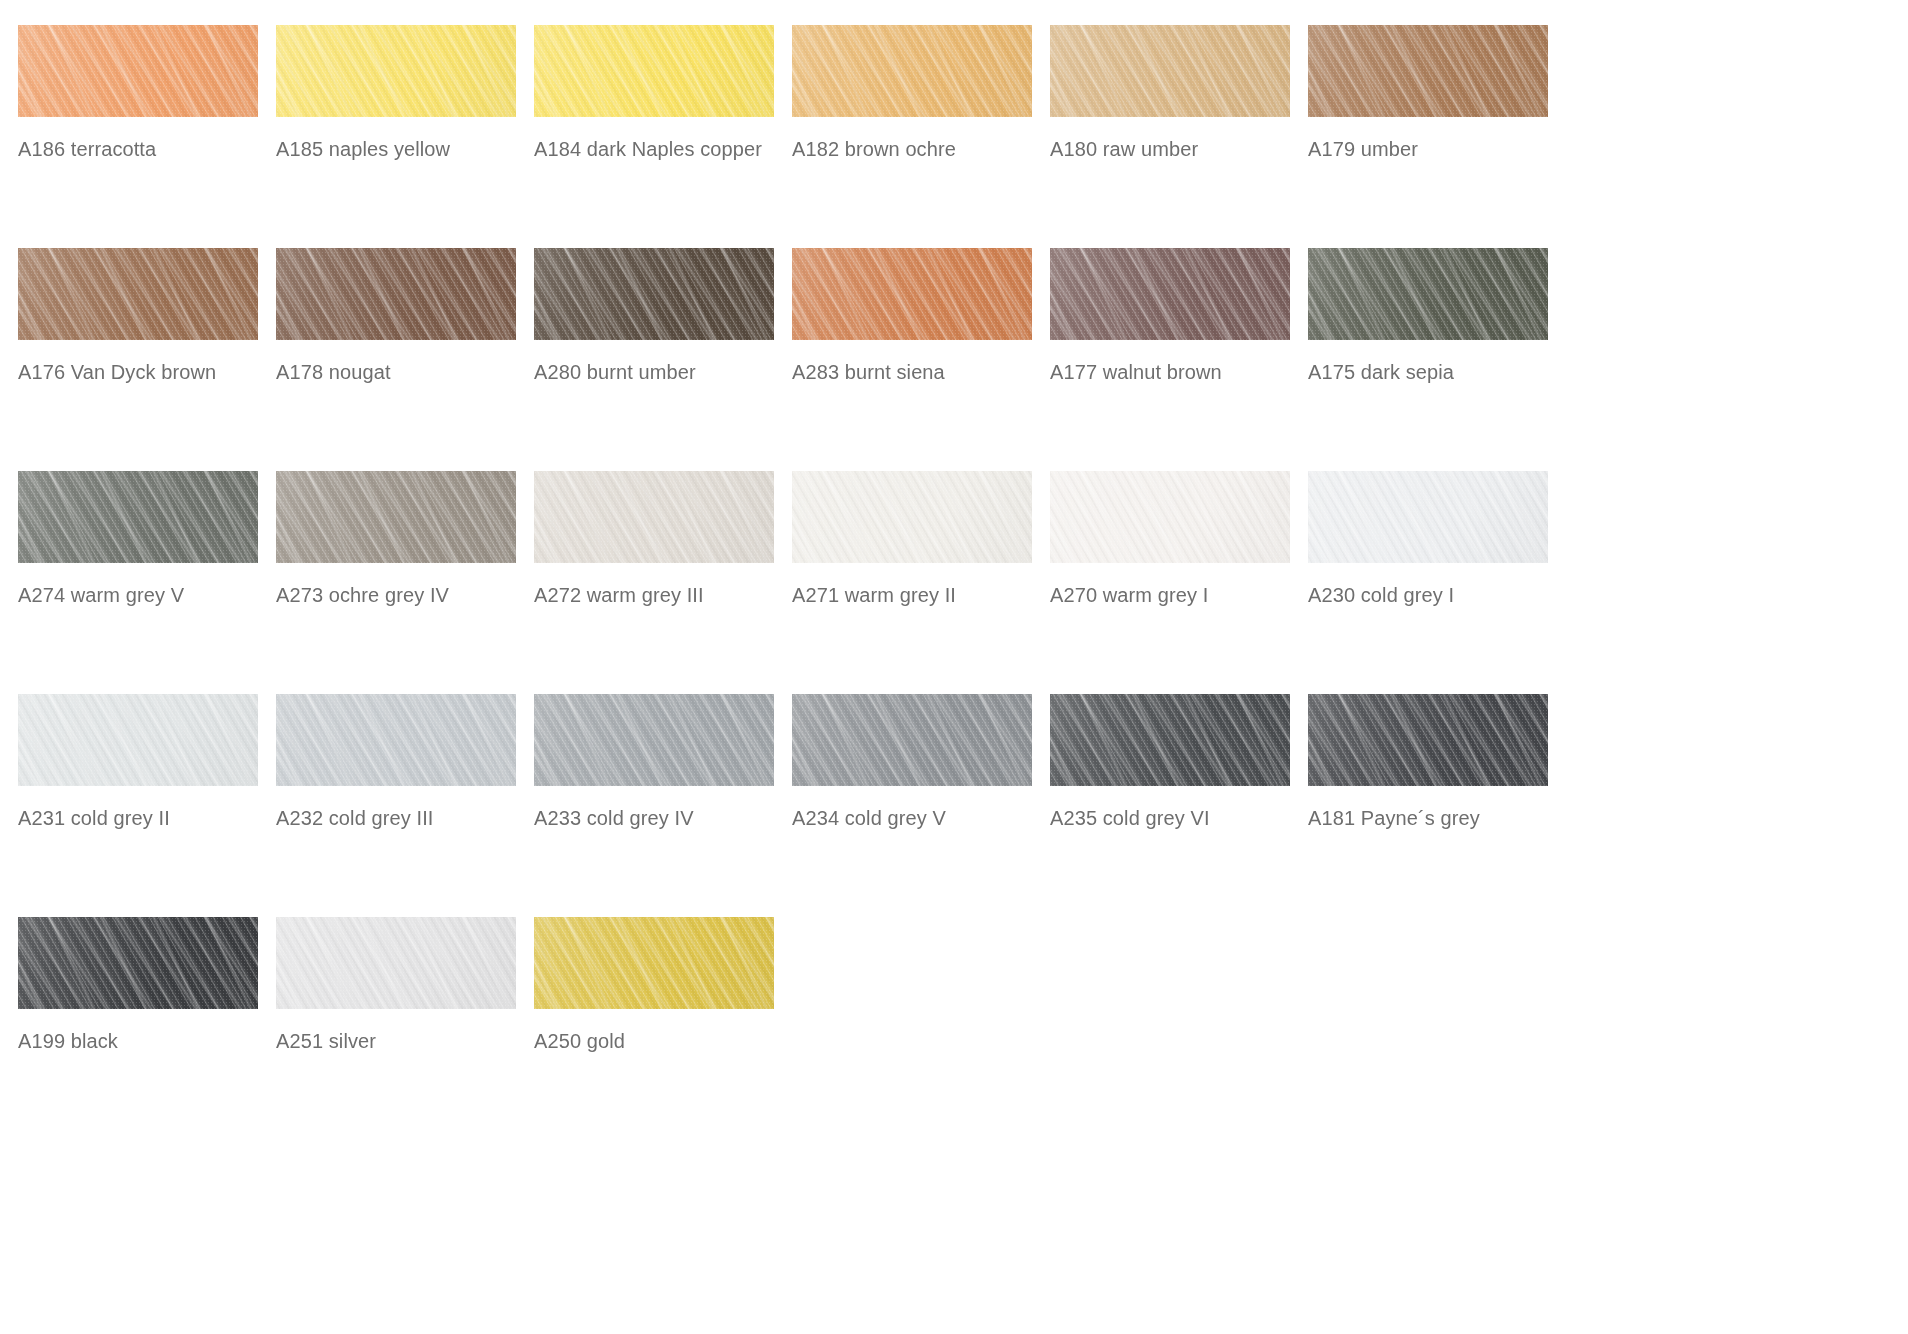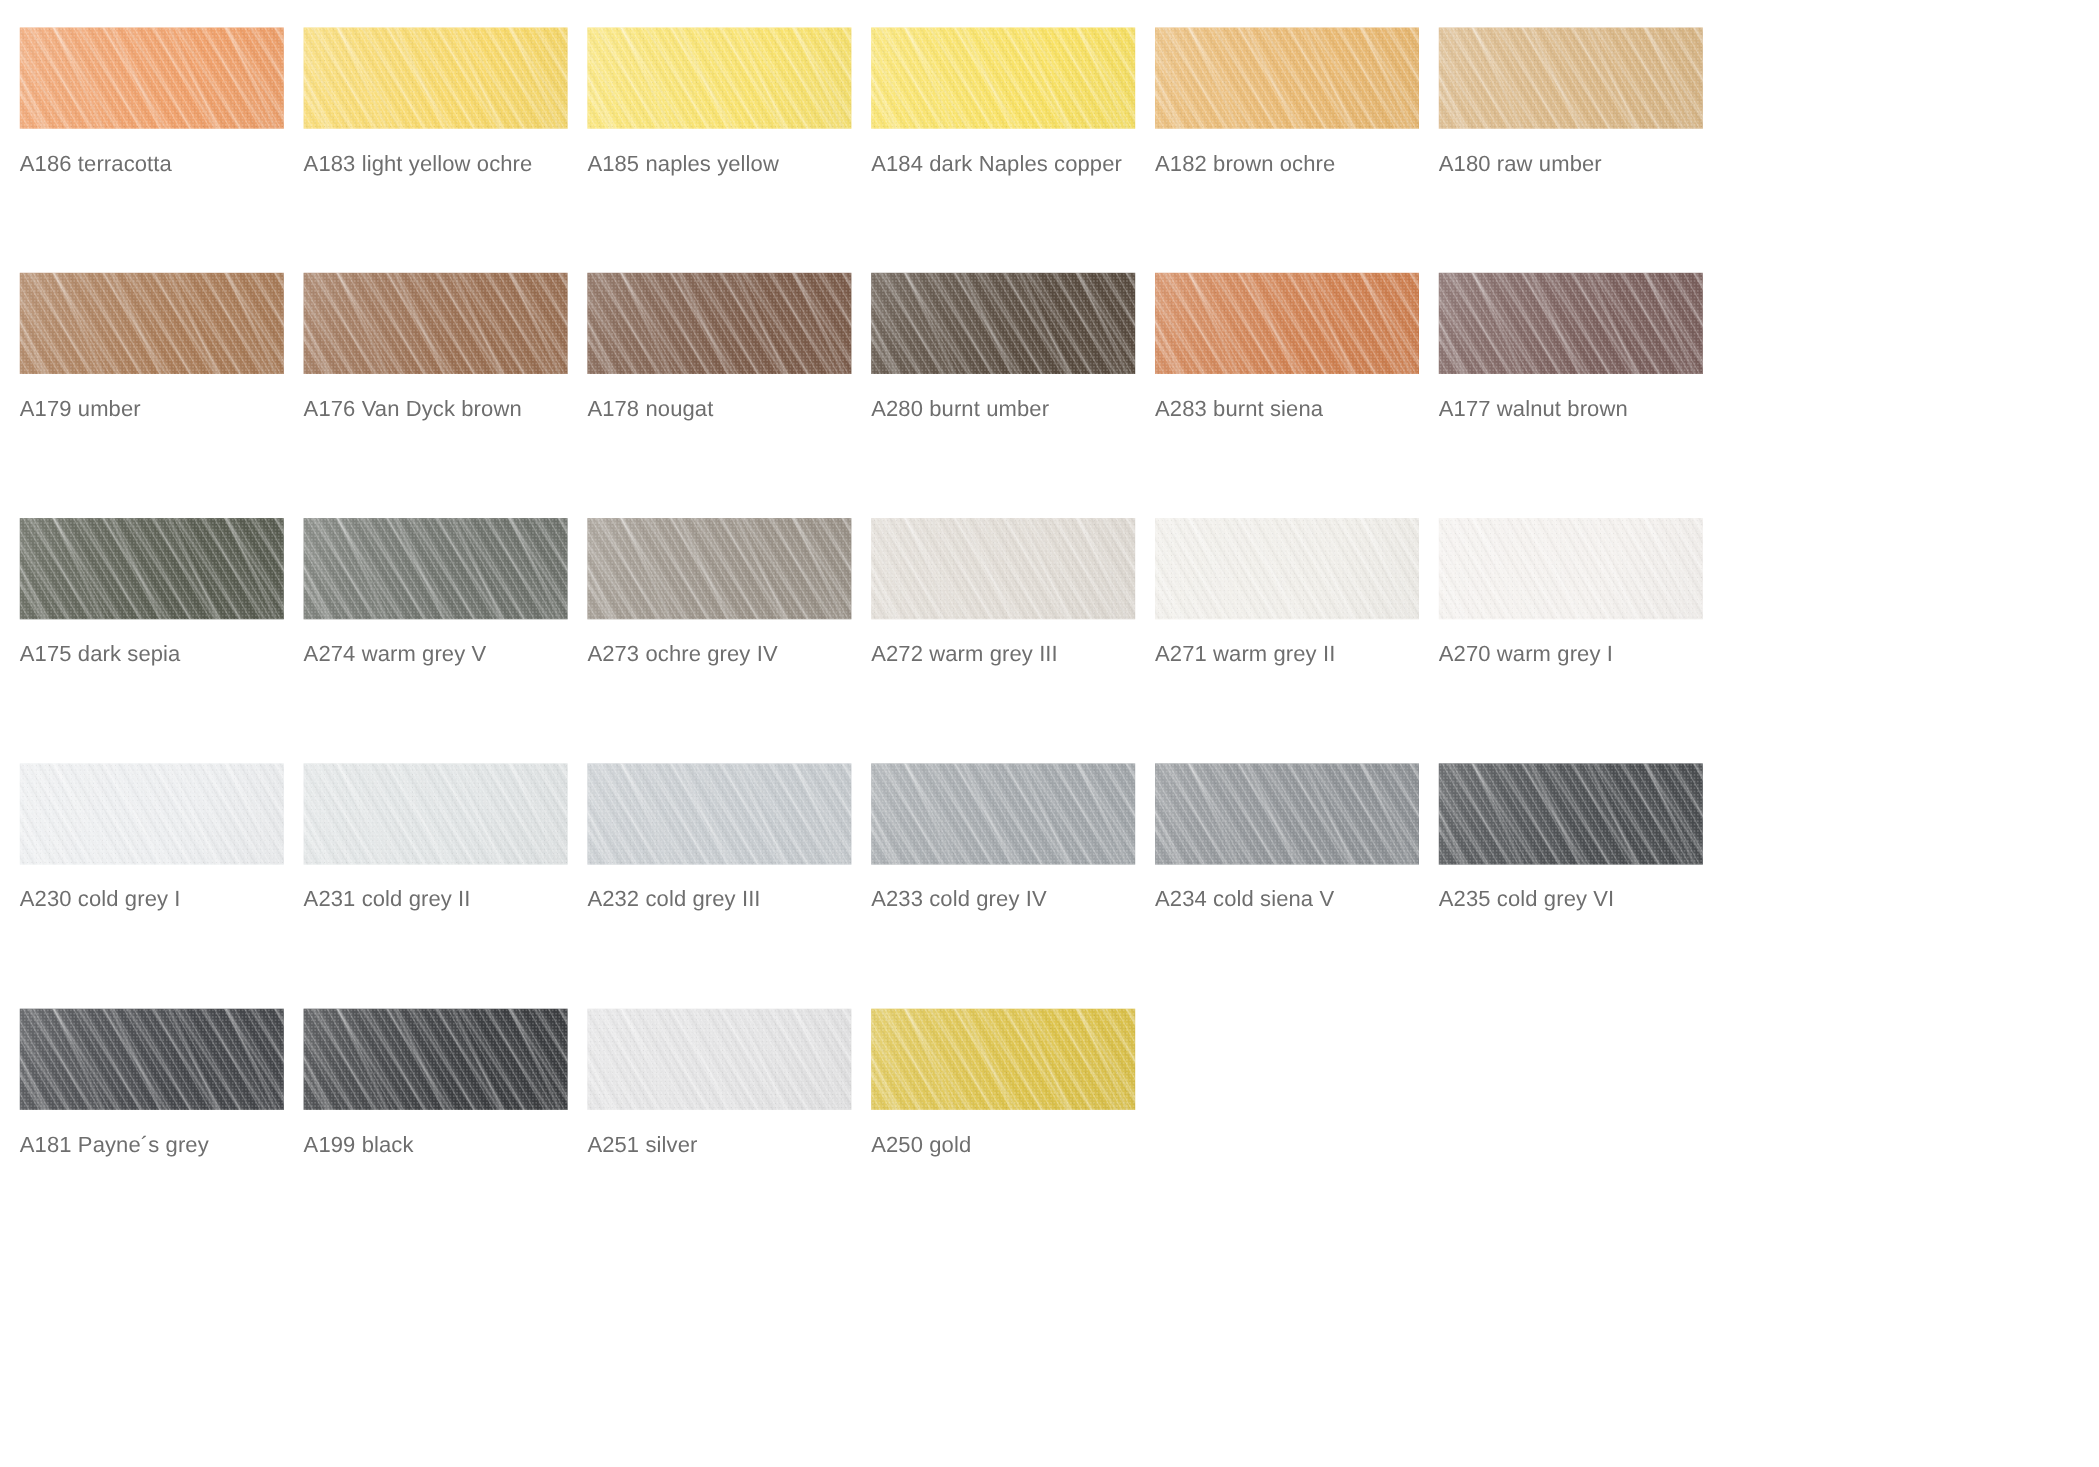--- a/index.html
+++ b/index.html
@@ -104,30 +104,20 @@
         <div class="swatch" style="background-color: rgb(240, 160, 106);">
           <div class="tex wash"></div>
           <div class="tex a"></div>
           <div class="tex b"></div>
           <div class="tex c"></div>
           <div class="tex grain"></div>
         </div>
         <div class="label">A186 terracotta</div>
       </div>
       <div class="cell">
-        <div class="swatch" style="background-color: rgb(248, 217, 106);">
-          <div class="tex wash"></div>
-          <div class="tex a"></div>
-          <div class="tex b"></div>
-          <div class="tex c"></div>
-          <div class="tex grain"></div>
-        </div>
-        <div class="label">A183 light yellow ochre</div>
-      </div>
-      <div class="cell">
         <div class="swatch" style="background-color: rgb(249, 227, 110);">
           <div class="tex wash"></div>
           <div class="tex a"></div>
           <div class="tex b"></div>
           <div class="tex c"></div>
           <div class="tex grain"></div>
         </div>
         <div class="label">A185 naples yellow</div>
       </div>
       <div class="cell">
@@ -321,21 +311,21 @@
         <div class="label">A233 cold grey IV</div>
       </div>
       <div class="cell">
         <div class="swatch" style="background-color: rgb(142, 146, 150);">
           <div class="tex wash"></div>
           <div class="tex a"></div>
           <div class="tex b"></div>
           <div class="tex c"></div>
           <div class="tex grain"></div>
         </div>
-        <div class="label">A234 cold siena V</div>
+        <div class="label">A234 cold grey V</div>
       </div>
       <div class="cell">
         <div class="swatch" style="background-color: rgb(74, 77, 80);">
           <div class="tex wash"></div>
           <div class="tex a"></div>
           <div class="tex b"></div>
           <div class="tex c"></div>
           <div class="tex grain"></div>
         </div>
         <div class="label">A235 cold grey VI</div>

